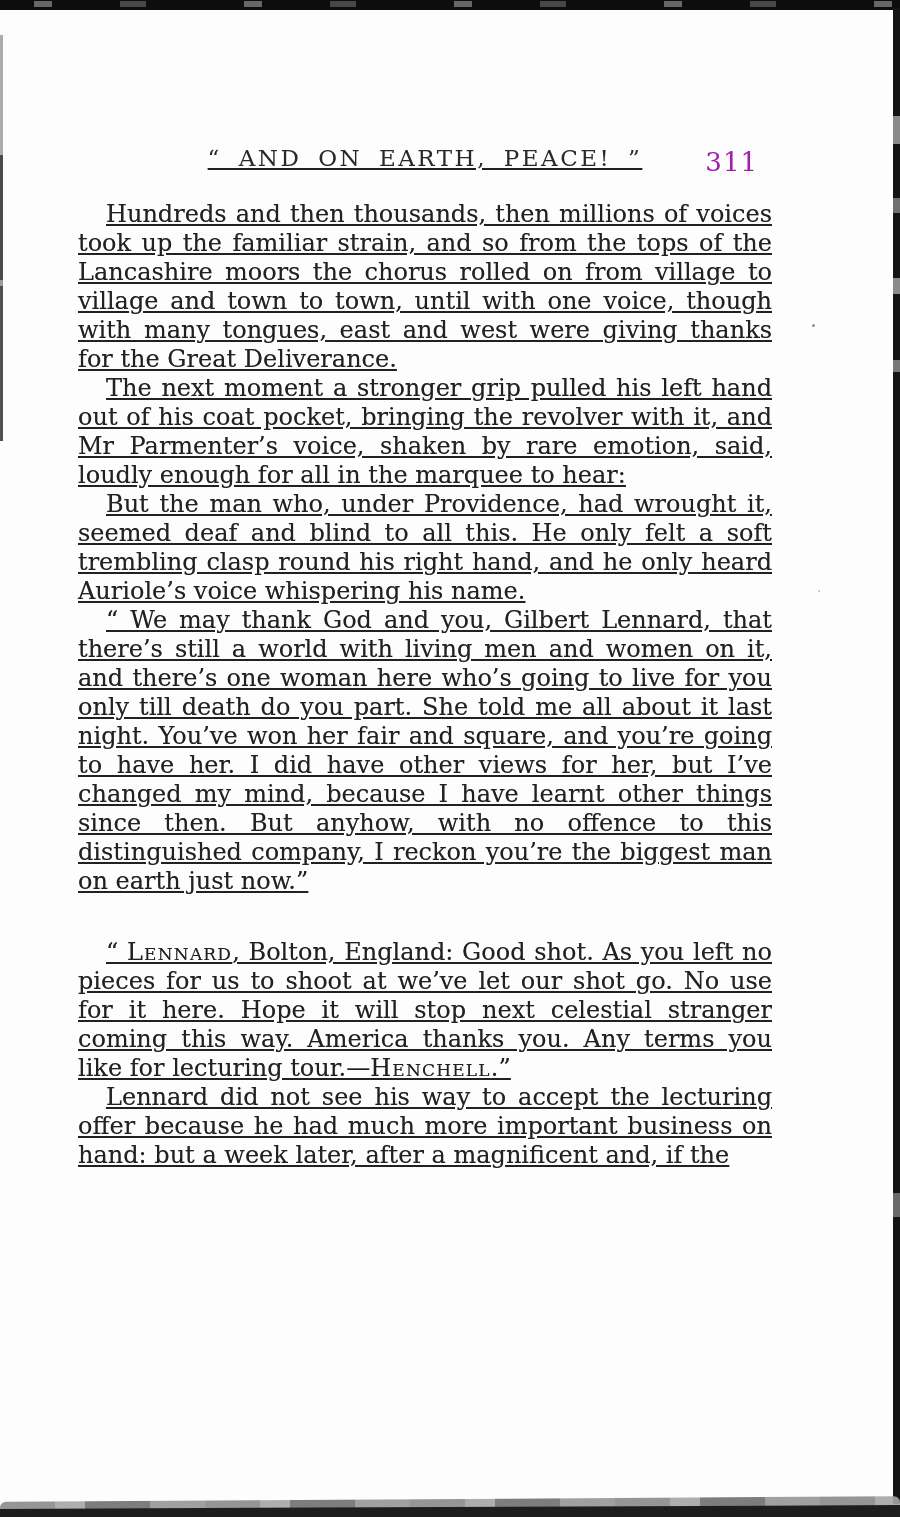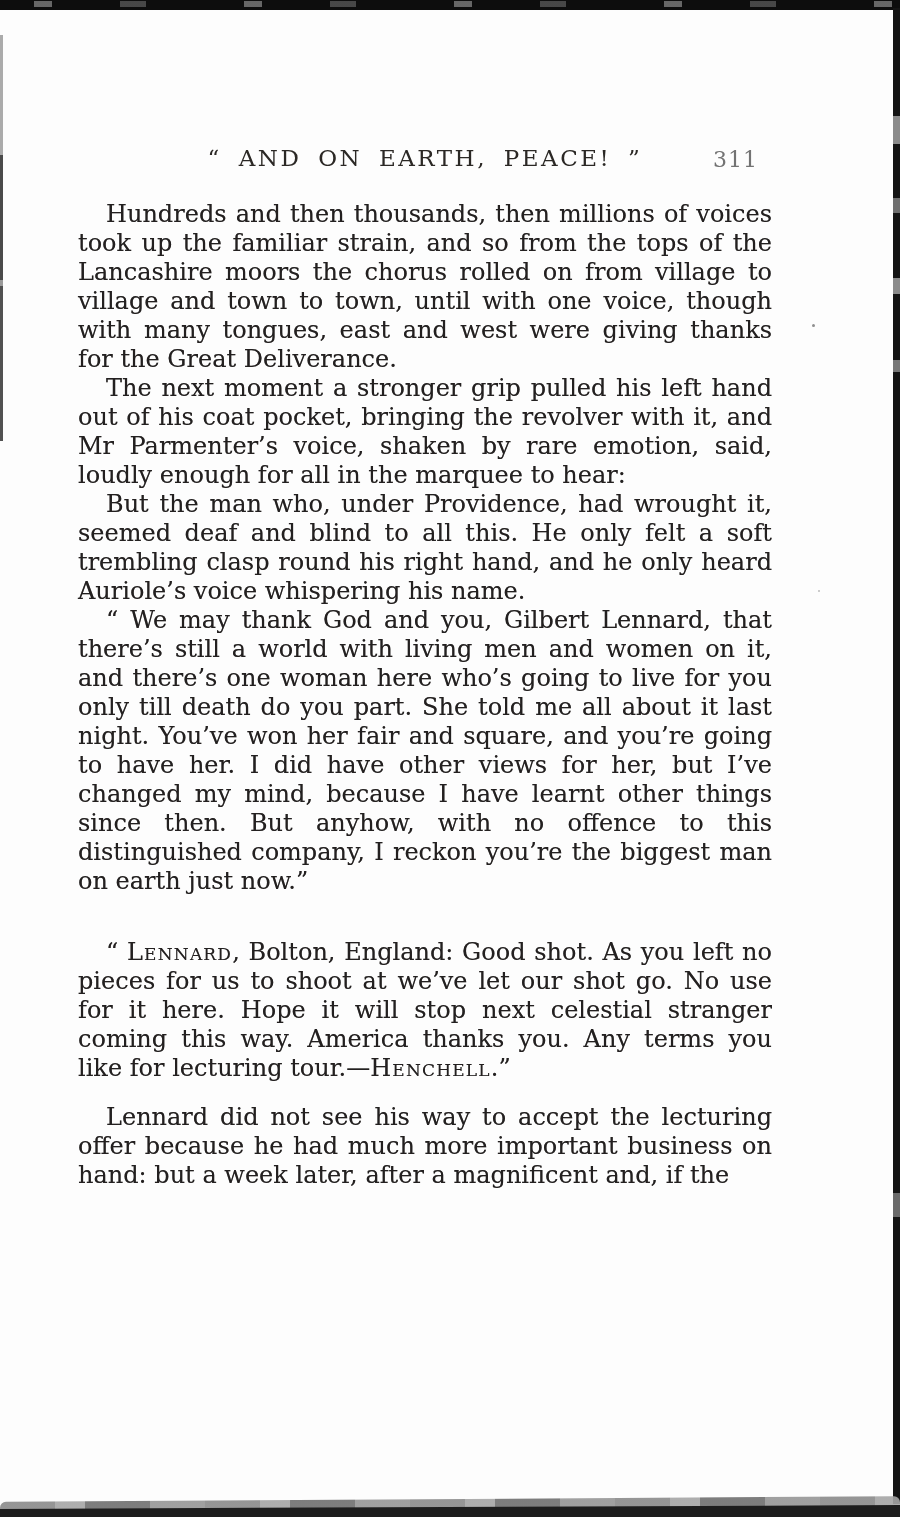--- a/index.html
+++ b/index.html
@@ -62,53 +62,53 @@
     position: absolute; bottom: -3px; left: 0; width: 100%; height: 13px;
     background: #1d1d1d;
     transform: skewY(-0.25deg);
   }
   .speck { position: absolute; background: #8f8f8f; border-radius: 50%; }
   .speck-a { left: 812px; top: 324px; width: 3px; height: 3px; }
   .speck-b { left: 818px; top: 590px; width: 2px; height: 2px; opacity: .6; }
 
   
   .content {
-    position: absolute; left: 78px; top: 0; width: 694px;
+    position: absolute; left: 78px; top: 0; width: 694px; text-decoration: underline;
   }
   .running-head {
     position: relative;
     margin-top: 145px;
     height: 32px;
   }
   .running-title {
     display: block;
     text-align: center;
     font-size: 23px;
     letter-spacing: 2.5px;
     word-spacing: 7px;
     color: #2b2825;
   }
   .folio {
     position: absolute; right: 14px; top: 2px;
-    font-size: 22px;
+    font-size: 26px;
     letter-spacing: 1px;
     font-feature-settings: "onum";
-    color: #737373;
+    color: #a21caf;
   }
   .body-text { margin-top: 23px; }
   .body-text p {
     margin: 0;
     font-size: 24px;
     line-height: 29px;
     text-align: justify;
     text-indent: 28px;
     color: #232020;
     text-shadow: 0 0 0.5px rgba(30,28,25,0.45);
   }
-  p.telegram { margin-top: 42px; margin-bottom: 20px; }
+  p.telegram { margin-top: 42px; }
   .smallcaps {
     font-variant: small-caps;
     letter-spacing: 1.2px;
   }
 </style>
 </head>
 <body>
 
 <div class="page">
 

